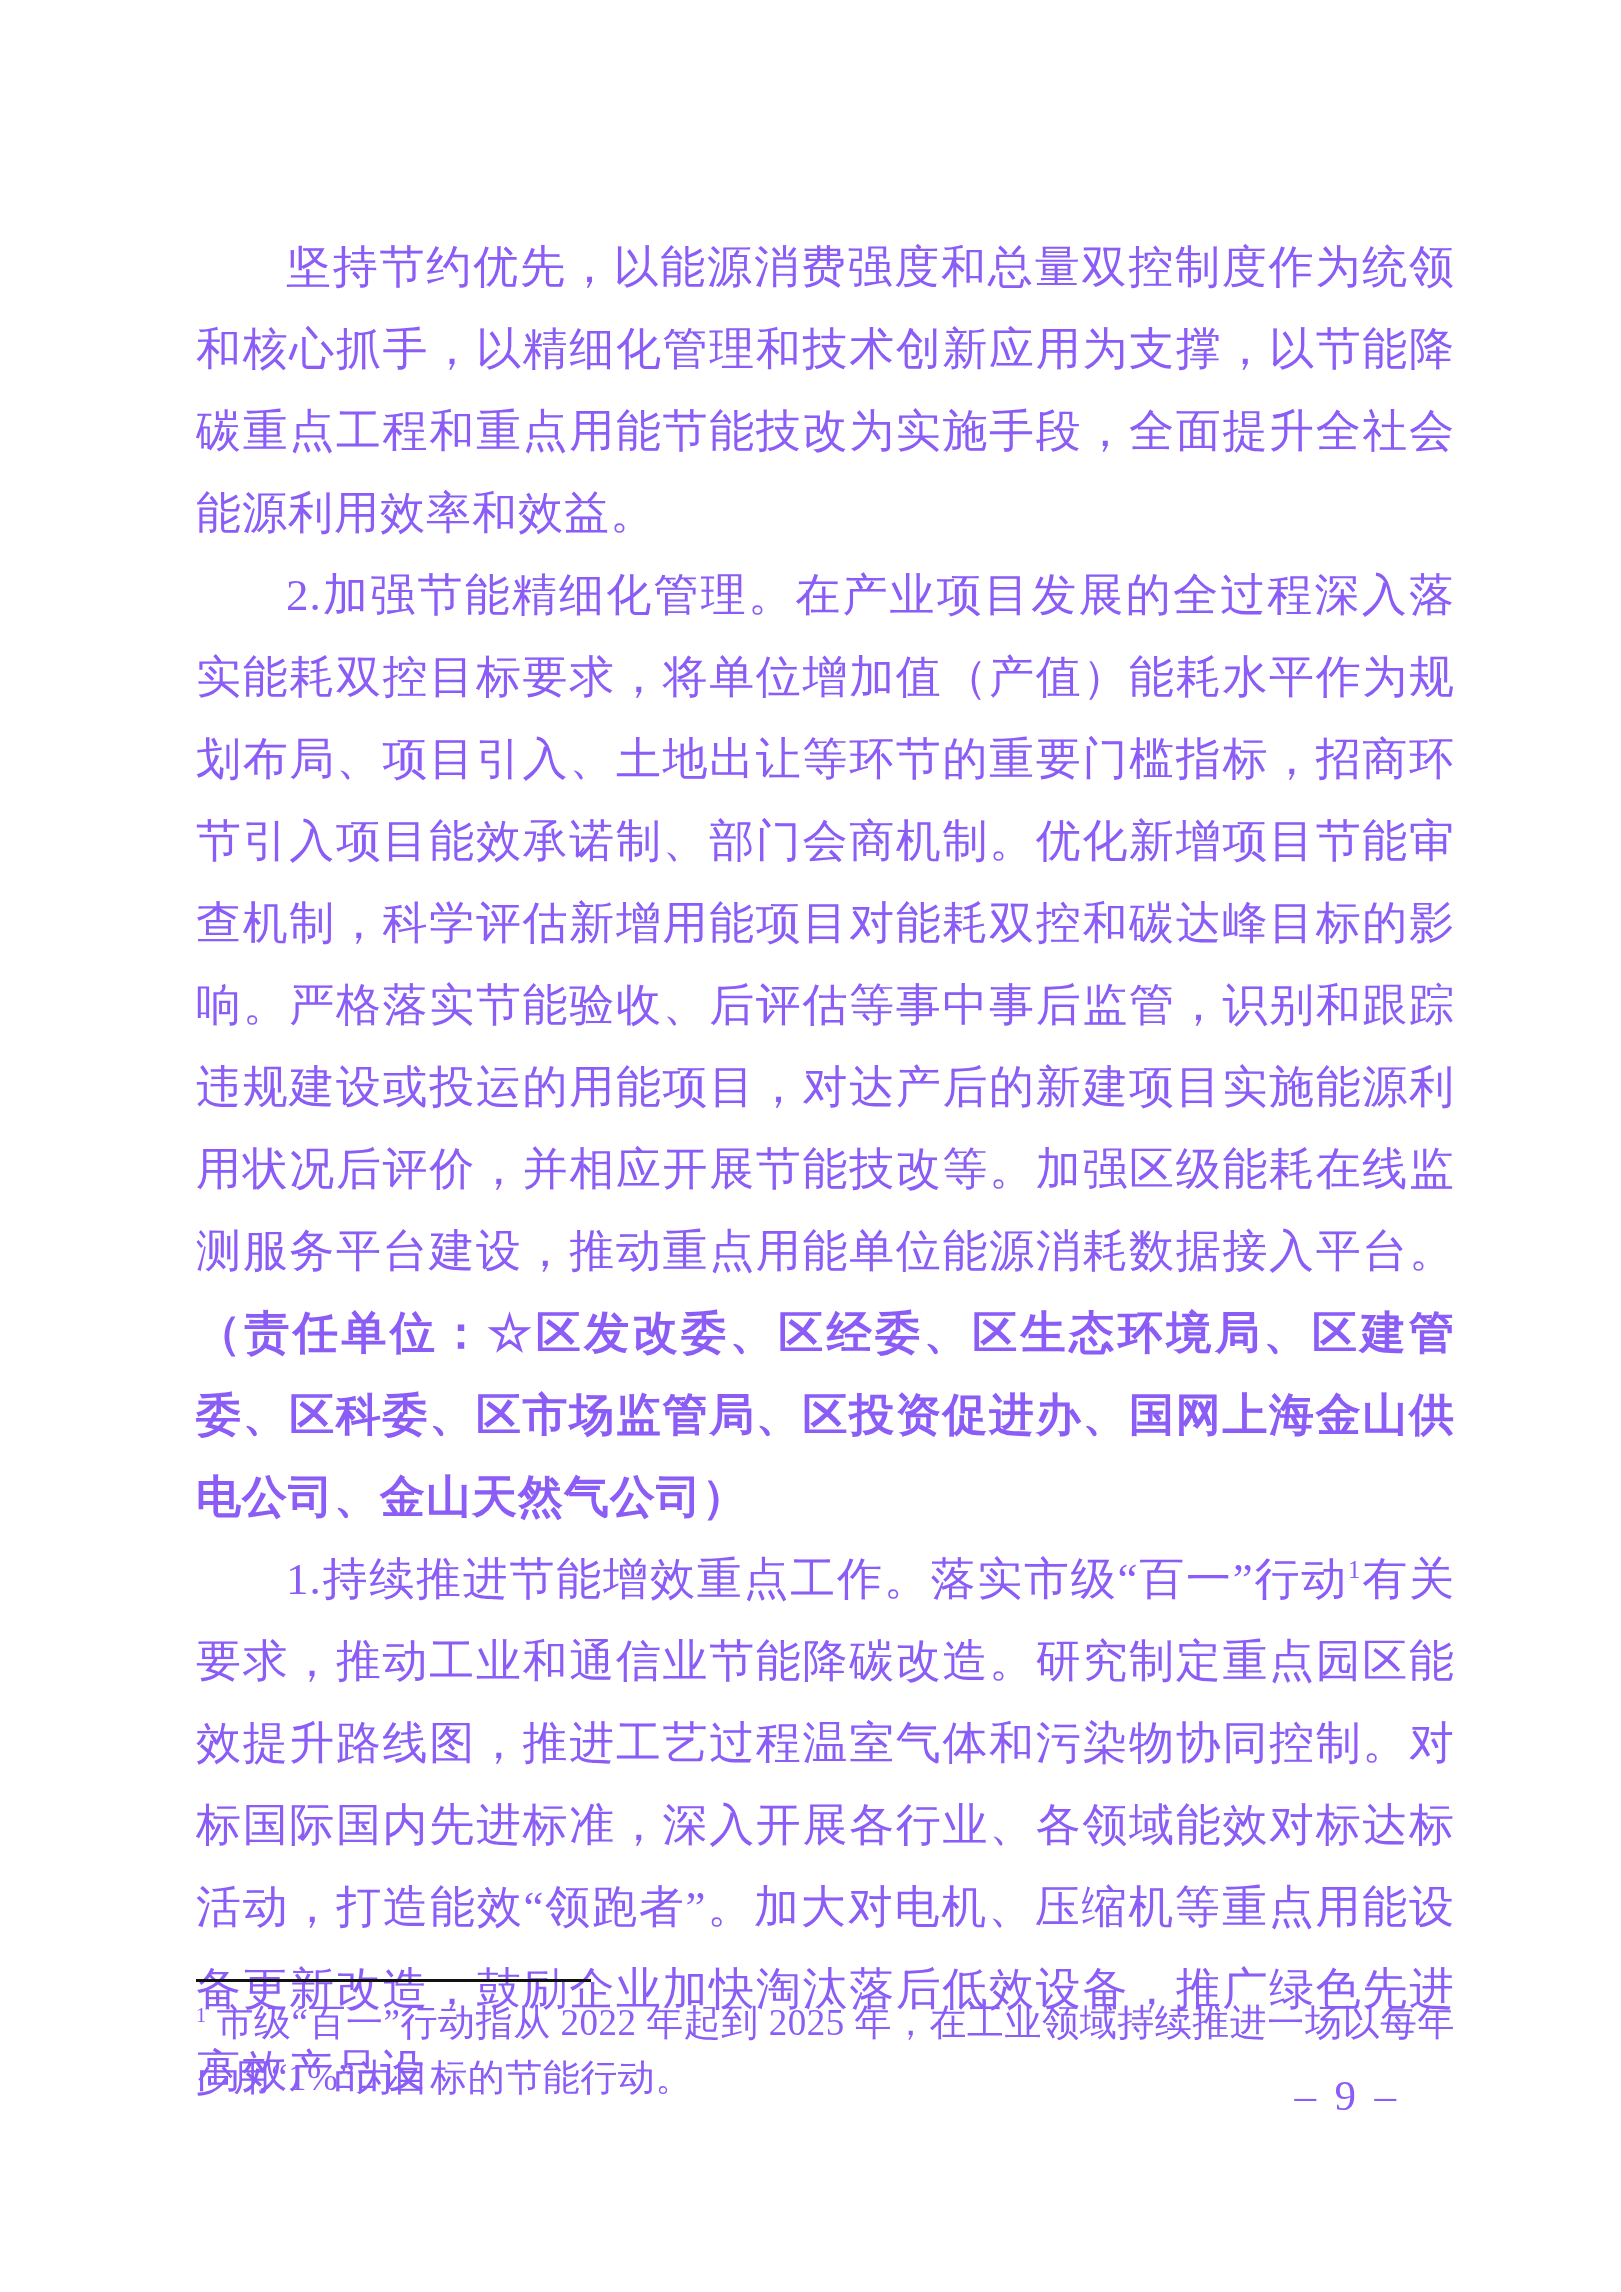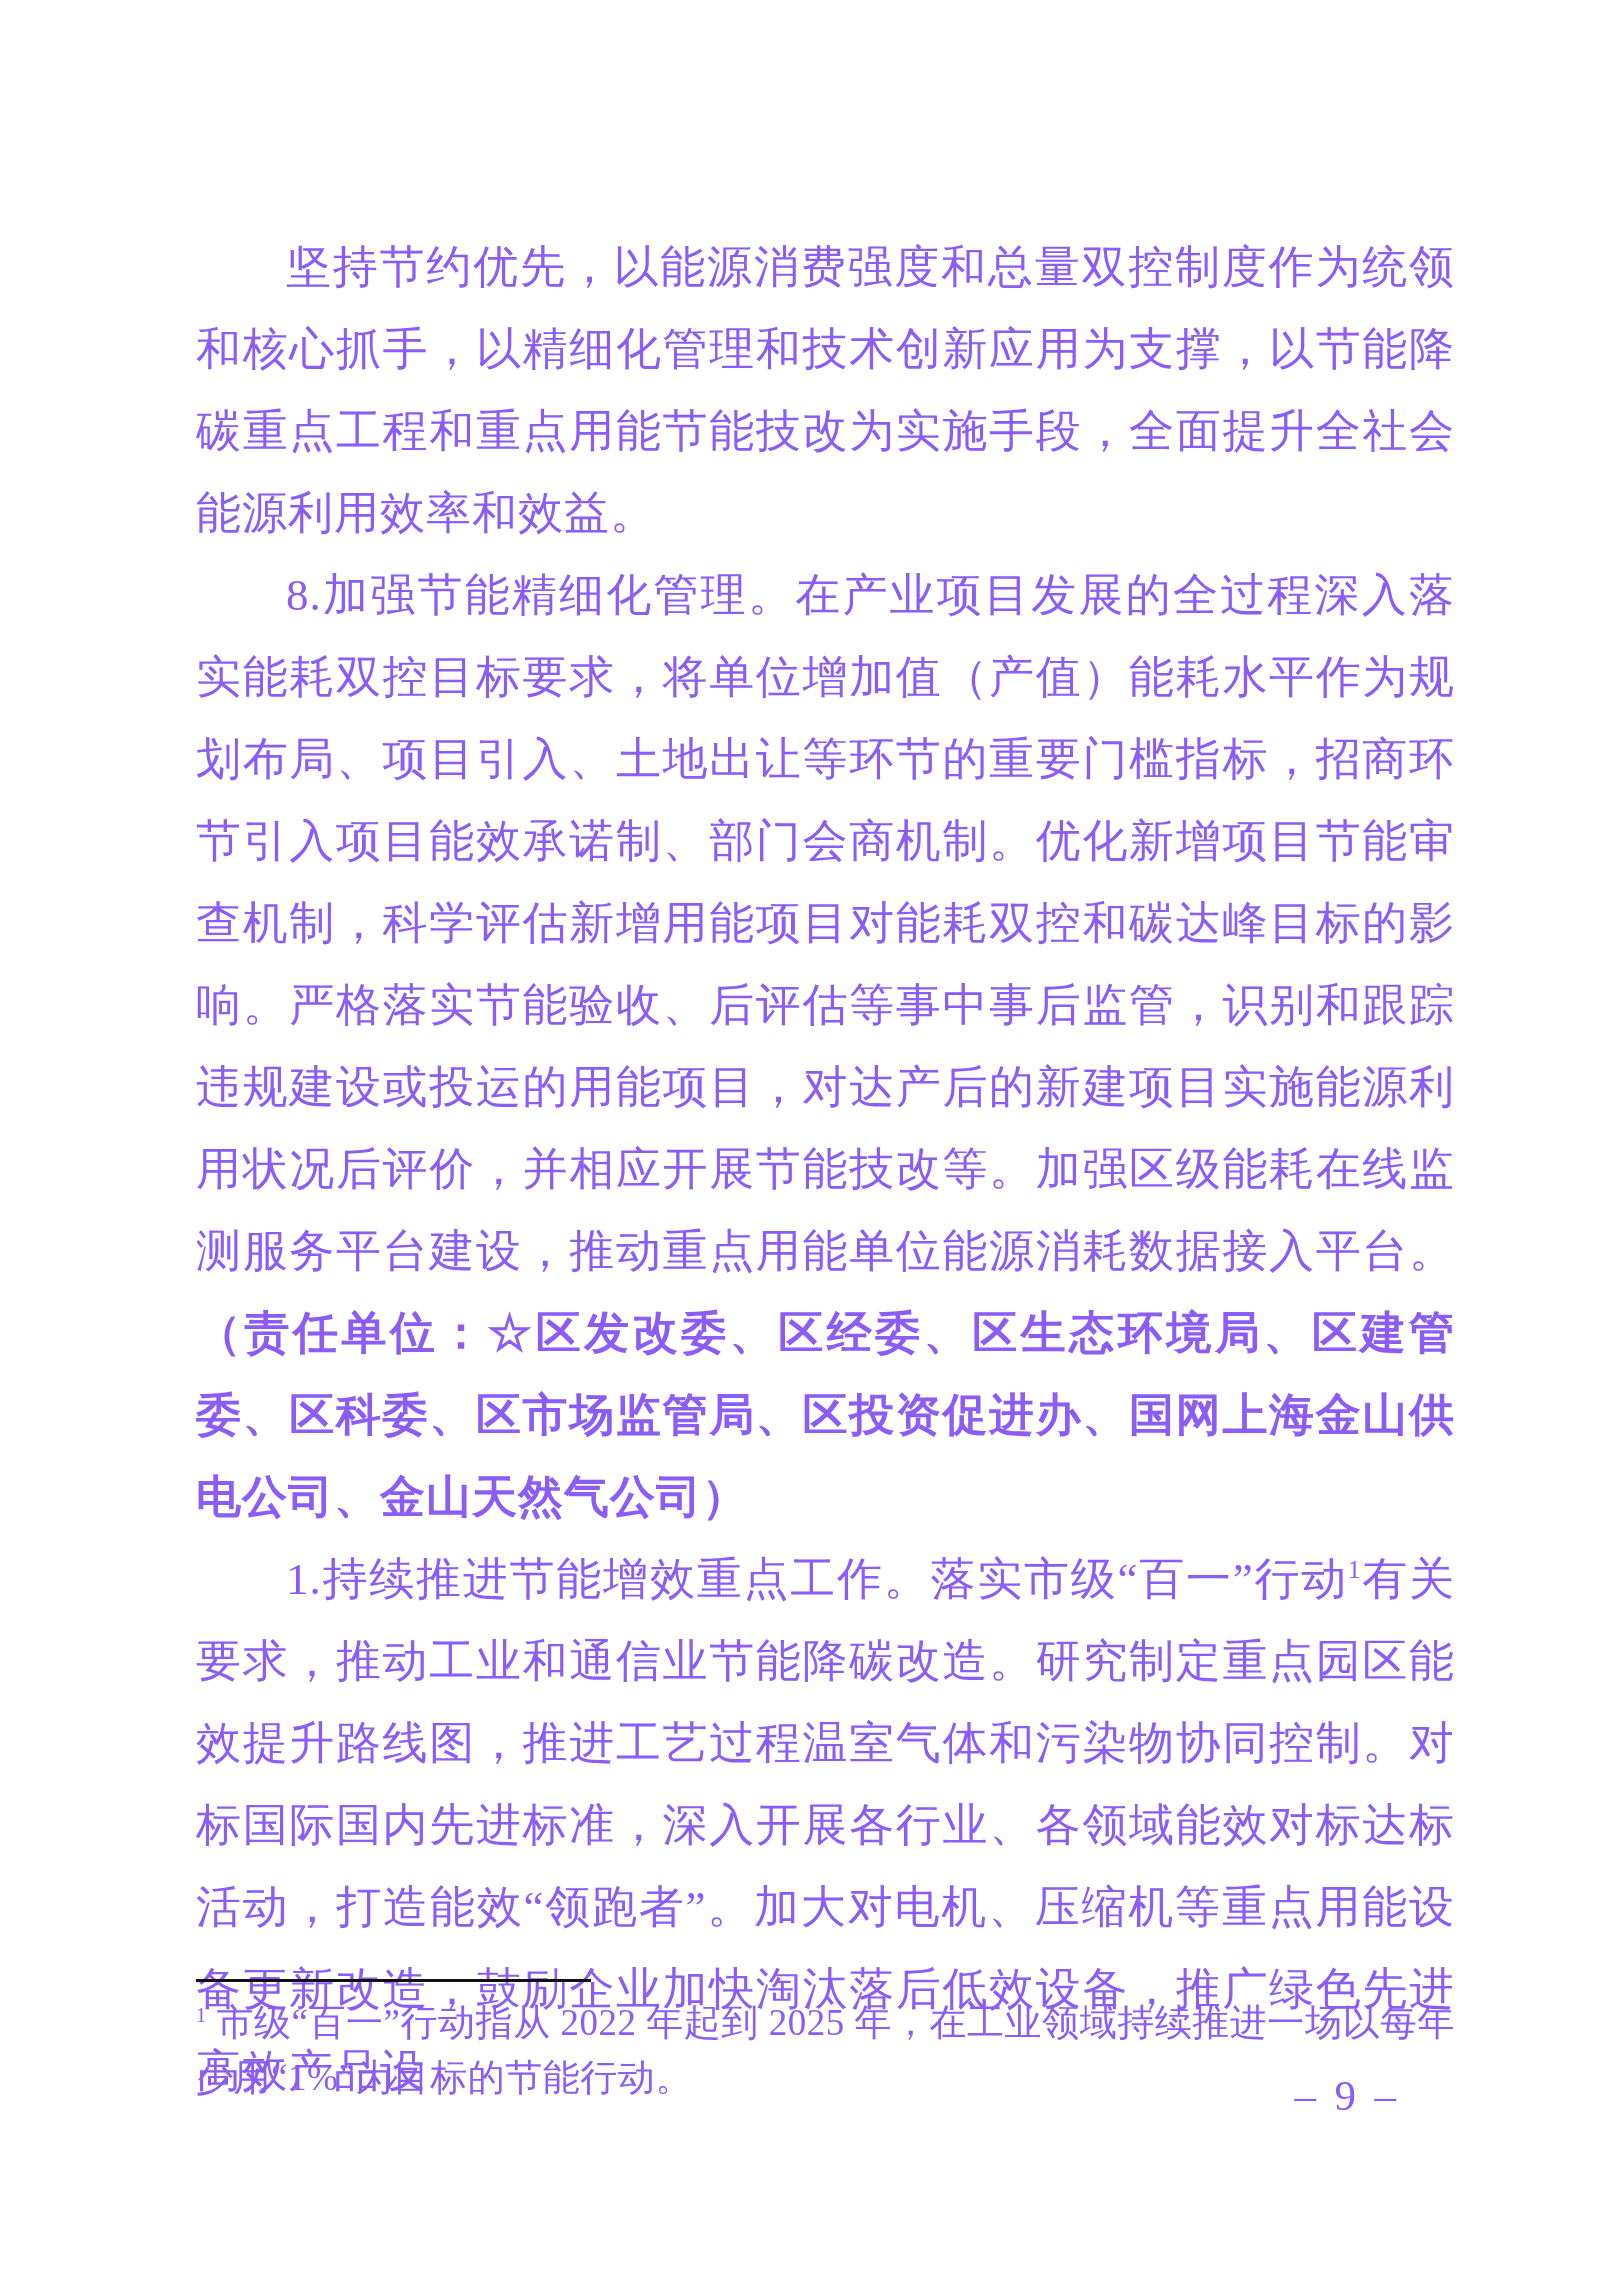--- a/index.html
+++ b/index.html
@@ -71,21 +71,21 @@
 </style>
 </head>
 <body>
 
 <div class="page">
 
   <div class="doc-body">
 
     <p><span>坚持节约优先，以能源消费强度和总量双控制度作为统领和核心抓手，以精细化管理和技术创新应用为支撑，以节能降碳重点工程和重点用能节能技改为实施手段，全面提升全社会能源利用效率和效益。</span></p>
 
-    <p><span>8.加强节能精细化管理。在产业项目发展的全过程深入落实能耗双控目标要求，将单位增加值（产值）能耗水平作为规划布局、项目引入、土地出让等环节的重要门槛指标，招商环节引入项目能效承诺制、部门会商机制。优化新增项目节能审查机制，科学评估新增用能项目对能耗双控和碳达峰目标的影响。严格落实节能验收、后评估等事中事后监管，识别和跟踪违规建设或投运的用能项目，对达产后的新建项目实施能源利用状况后评价，并相应开展节能技改等。加强区级能耗在线监测服务平台建设，推动重点用能单位能源消耗数据接入平台。</span><span class="resp-bold">（责任单位：☆区发改委、区经委、区生态环境局、区建管委、区科委、区市场监管局、区投资促进办、国网上海金山供电公司、金山天然气公司）</span></p>
+    <p><span>2.加强节能精细化管理。在产业项目发展的全过程深入落实能耗双控目标要求，将单位增加值（产值）能耗水平作为规划布局、项目引入、土地出让等环节的重要门槛指标，招商环节引入项目能效承诺制、部门会商机制。优化新增项目节能审查机制，科学评估新增用能项目对能耗双控和碳达峰目标的影响。严格落实节能验收、后评估等事中事后监管，识别和跟踪违规建设或投运的用能项目，对达产后的新建项目实施能源利用状况后评价，并相应开展节能技改等。加强区级能耗在线监测服务平台建设，推动重点用能单位能源消耗数据接入平台。</span><span class="resp-bold">（责任单位：☆区发改委、区经委、区生态环境局、区建管委、区科委、区市场监管局、区投资促进办、国网上海金山供电公司、金山天然气公司）</span></p>
 
     <p><span>1.持续推进节能增效重点工作。落实市级“百一”行动</span><sup class="fn-ref">1</sup><span>有关要求，推动工业和通信业节能降碳改造。研究制定重点园区能效提升路线图，推进工艺过程温室气体和污染物协同控制。对标国际国内先进标准，深入开展各行业、各领域能效对标达标活动，打造能效“领跑者”。加大对电机、压缩机等重点用能设备更新改造，鼓励企业加快淘汰落后低效设备，推广绿色先进高效产品设</span></p>
 
   </div>
 
   <div class="footnote-sep"></div>
 
   <div class="footnote"><sup class="fn-ref">1</sup><span>市级“百一”行动指从 2022 年起到 2025 年，在工业领域持续推进一场以每年少用“1%”为目标的节能行动。</span></div>
 
   <div class="page-number">– 9 –</div>

